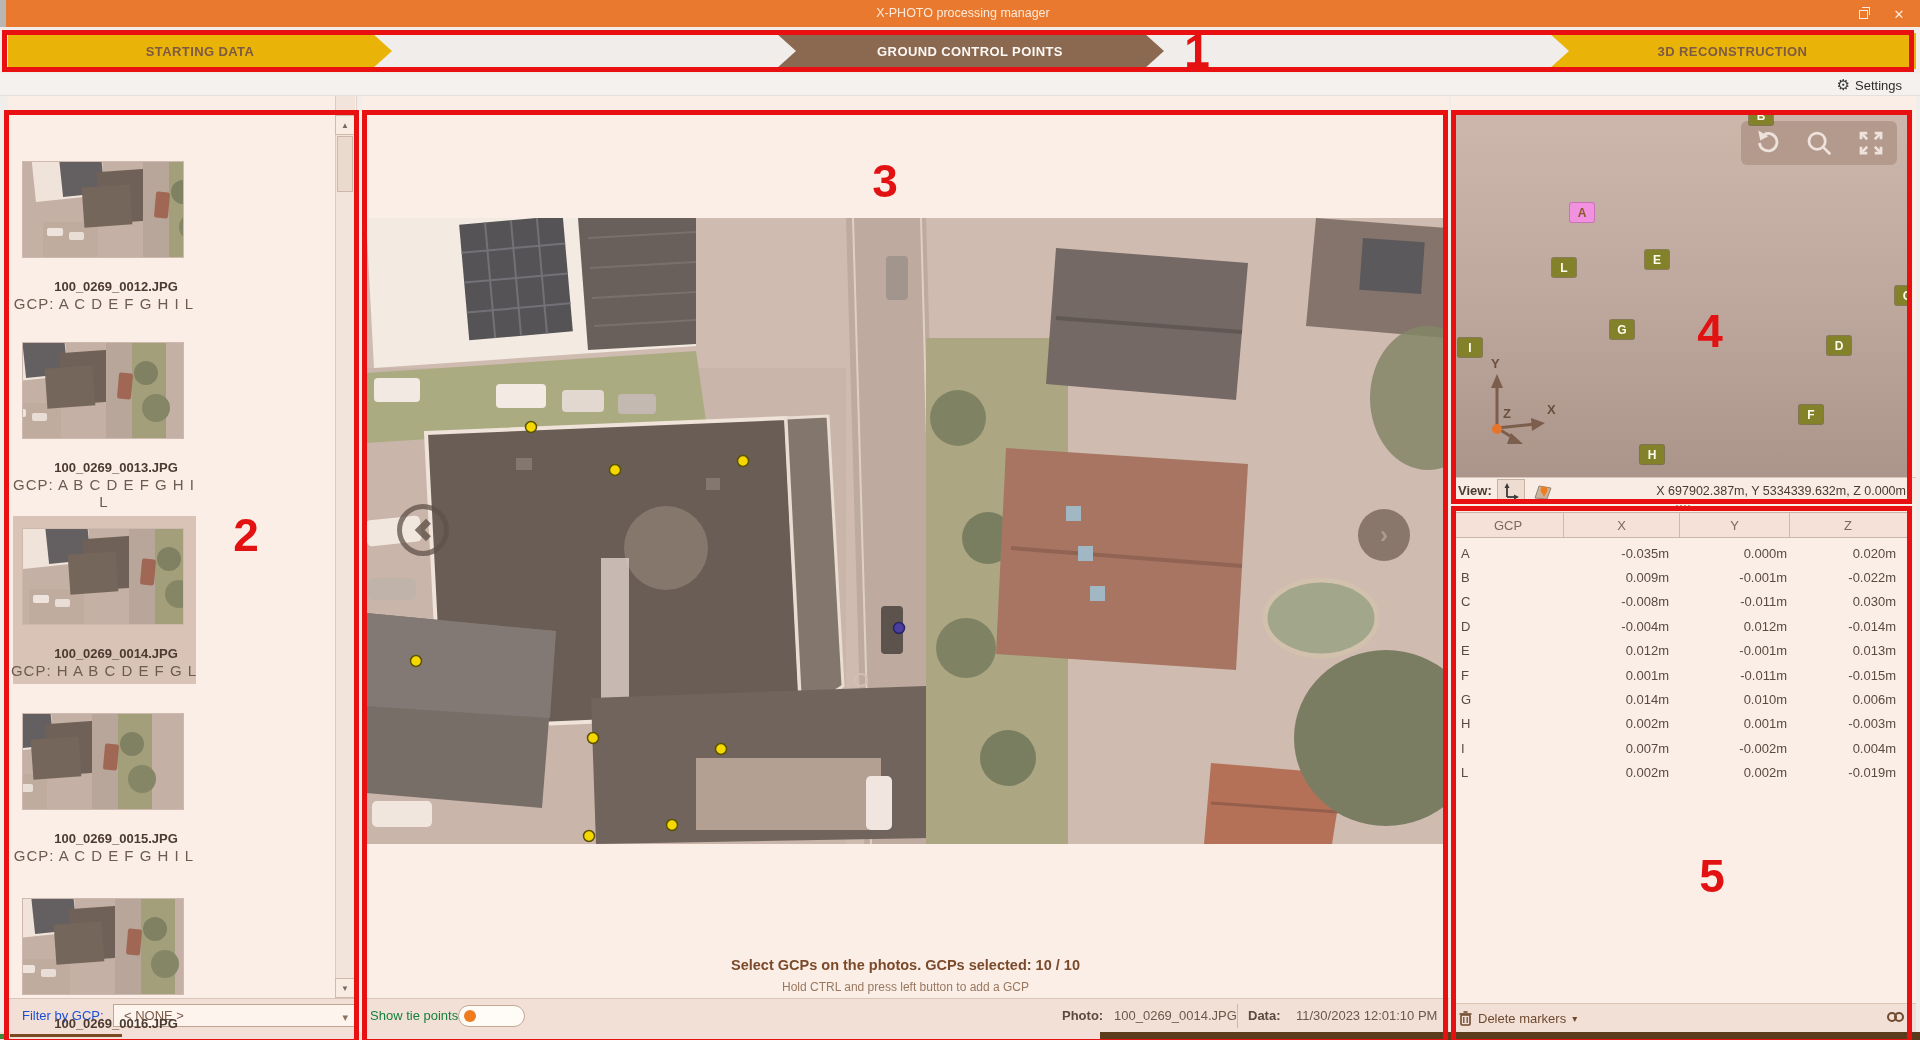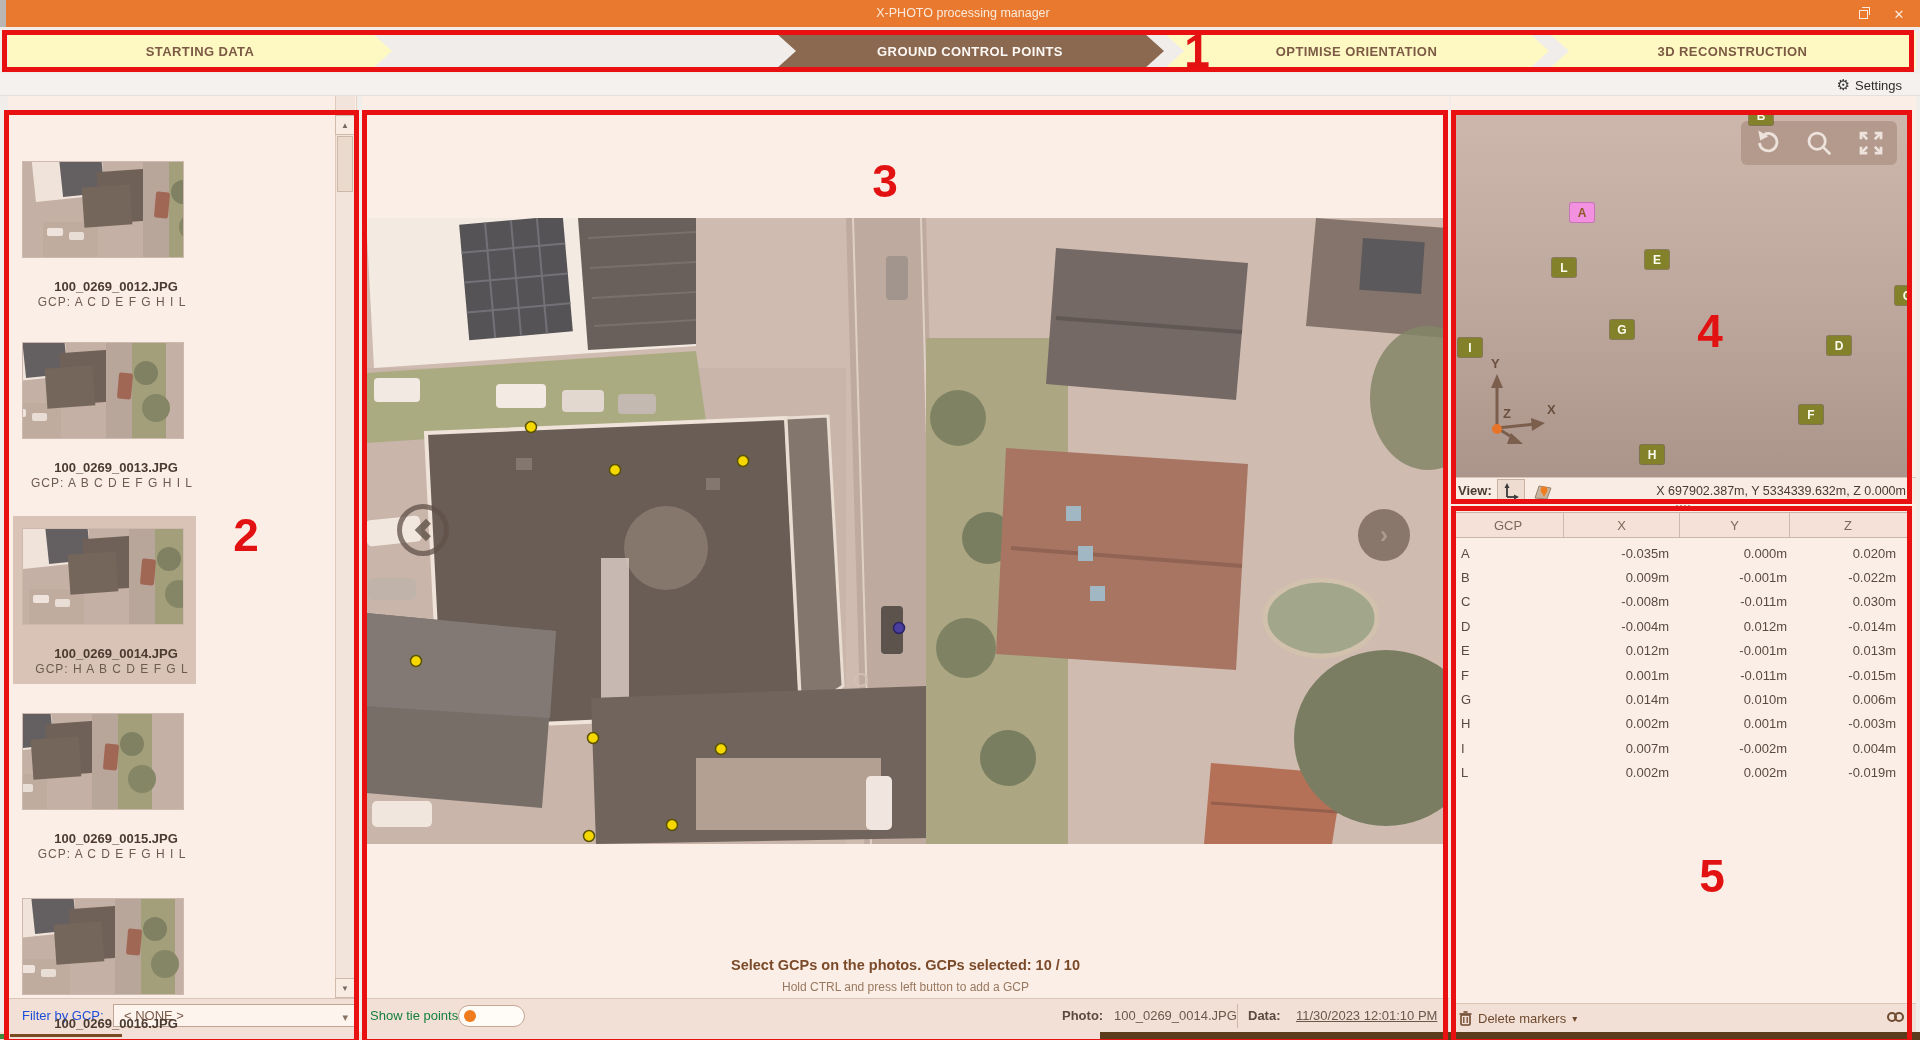--- a/index.html
+++ b/index.html
@@ -11,34 +11,34 @@
   .titlebar{left:0;top:0;width:1920px;height:27px;background:#e8792e;border-left:6px solid #b9b6b3;}
   .titletext{left:0;top:0;width:100%;height:14px;line-height:27px;text-align:center;color:#fbeadb;font-size:12.5px;}
   .winbtn{top:5px;width:34px;height:18px;display:flex;align-items:center;justify-content:center;color:#fbe9dc;cursor:default;}
   .restore-a{width:9px;height:9px;border:1.5px solid #fbe9dc;position:relative;background:transparent;}
   .restore-b{position:absolute;left:2px;top:-4px;width:8px;height:8px;border-top:1.5px solid #fbe9dc;border-right:1.5px solid #fbe9dc;}
   .closex{font-size:13px;}
 
   
   .stepwrap{left:0;top:33px;width:1920px;height:36px;}
   .step{position:absolute;top:0;height:36px;display:flex;align-items:center;justify-content:center;
-        background:#fef9c3;color:#7c5a44;font-weight:bold;font-size:13px;letter-spacing:.4px;}
+        background:#eab308;color:#7c5a44;font-weight:bold;font-size:13px;letter-spacing:.4px;}
   .step.active{background:#8b6951;color:#fdf8f4;}
 
   .settingsrow{left:0;top:74px;width:1920px;height:22px;background:#f4f1ef;border-bottom:1px solid #e4e0dc;}
   .settingsbtn{right:18px;top:0;height:22px;display:flex;align-items:center;gap:5px;color:#2e2c2a;font-size:13px;}
   .gear{font-size:15px;color:#3a3a3a;}
 
   
   .panel{background:#fbeee6;}
   .sidebar{left:8px;top:96px;width:349px;height:936px;overflow:hidden;border-right:1px solid #e4d2c6;}
   .selbg{position:absolute;left:5px;width:183px;height:168px;background:#d9c3b6;}
   .thumb{position:absolute;left:15px;width:160px;height:95px;overflow:hidden;background:#b7a79d;box-shadow:0 0 0 1px #cdb9ad;}
   .fname{position:absolute;left:12px;width:192px;text-align:center;font-size:13px;font-weight:bold;color:#4a3a30;}
-  .fgcp{position:absolute;left:8px;width:192px;text-align:center;font-size:12px;color:#6d5b50;letter-spacing:1px;}
+  .fgcp{position:absolute;left:0;width:192px;text-align:center;font-size:15px;color:#6d5b50;letter-spacing:1px;}
   .vscroll{position:absolute;left:327px;top:0;width:20px;height:902px;background:#f3e4db;border-left:1px solid #ddcabd;}
   .sbtn{position:absolute;left:327px;width:20px;height:20px;background:#f7ebe2;border:1px solid #cfbaab;color:#7a6a5e;font-size:8px;display:flex;align-items:center;justify-content:center;}
   .sthumb{position:absolute;left:329px;top:40px;width:16px;height:56px;background:#ead9cd;border:1px solid #cdb7a8;}
   .bottombar{background:#f2e0d6;border-top:1px solid #d9c6b9;}
   .fltlabel{left:14px;top:0;height:30px;line-height:34px;font-size:13px;color:#1d4ed8;}
   .fltselect{left:105px;top:5px;width:243px;height:23px;background:#fdf4ee;border:1px solid #bfa694;color:#7a5a48;font-size:13px;line-height:21px;padding-left:10px;}
   .fltcaret{position:absolute;right:7px;top:2px;color:#8a7260;font-size:11px;}
 
   .mainpanel{left:362px;top:96px;width:1087px;height:936px;overflow:hidden;}
   .instr1{left:0;top:861px;width:1087px;text-align:center;font-size:14.5px;font-weight:bold;color:#7a4a2a;}
@@ -109,21 +109,20 @@
       <div class="restore-a">
           <div class="restore-b"></div>
         </div>
     </div>
     <div class="abs winbtn closex" style="right:4px;">✕</div>
   </div>
 
   <div class="abs stepwrap" id="stepper">
       <div class="step" style="left: 8px; width: 384px; clip-path: polygon(0px 0px, calc(100% - 20px) 0px, 100% 50%, calc(100% - 20px) 100%, 0px 100%);">STARTING DATA</div>
       <div class="step active" style="left: 776px; width: 388px; clip-path: polygon(0px 0px, calc(100% - 20px) 0px, 100% 50%, calc(100% - 20px) 100%, 0px 100%, 20px 50%);">GROUND CONTROL POINTS</div>
-      <div class="step" style="left: 1164px; width: 385px; clip-path: polygon(0px 0px, calc(100% - 20px) 0px, 100% 50%, calc(100% - 20px) 100%, 0px 100%, 20px 50%);">OPTIMISE ORIENTATION</div>
       <div class="step" style="left: 1549px; width: 367px; clip-path: polygon(0px 0px, 100% 0px, 100% 100%, 0px 100%, 20px 50%);">3D RECONSTRUCTION</div>
     </div>
 
   <div class="abs settingsrow">
     <div class="abs settingsbtn">
       <span class="gear">⚙</span>
       <span>Settings</span>
     </div>
   </div>
 
@@ -320,21 +319,21 @@
     <div class="abs instr2">Hold CTRL and press left button to add a GCP</div>
     <div class="abs mainbar bottombar">
       <div class="abs tielabel">Show tie points</div>
       <div class="abs toggle">
         <div class="toggledot"></div>
       </div>
       <div class="abs statL" style="left:700px;">Photo:</div>
       <div class="abs statV" style="left:752px;">100_0269_0014.JPG</div>
       <div class="abs statdiv" style="left:875px;"></div>
       <div class="abs statL" style="left:886px;">Data:</div>
-      <div class="abs statV" style="left:934px;text-decoration:underline;">11/30/2023 12:01:10 PM</div>
+      <div class="abs statV" style="left:934px;">11/30/2023 12:01:10 PM</div>
     </div>
   </div>
 
   <div class="abs panel p3d">
     <div class="canvas3d" id="canvas3d">
       <div class="tool3d">
         <svg width="30" height="30" viewBox="0 0 24 24">
           <path d="M6 12 a7 7 0 1 0 4 -7" fill="none" stroke="#efe6df" stroke-width="2.2"></path>
           <path d="M5 2 l1.6 8 6.5-3.4 z" fill="#efe6df"></path>
         </svg>

